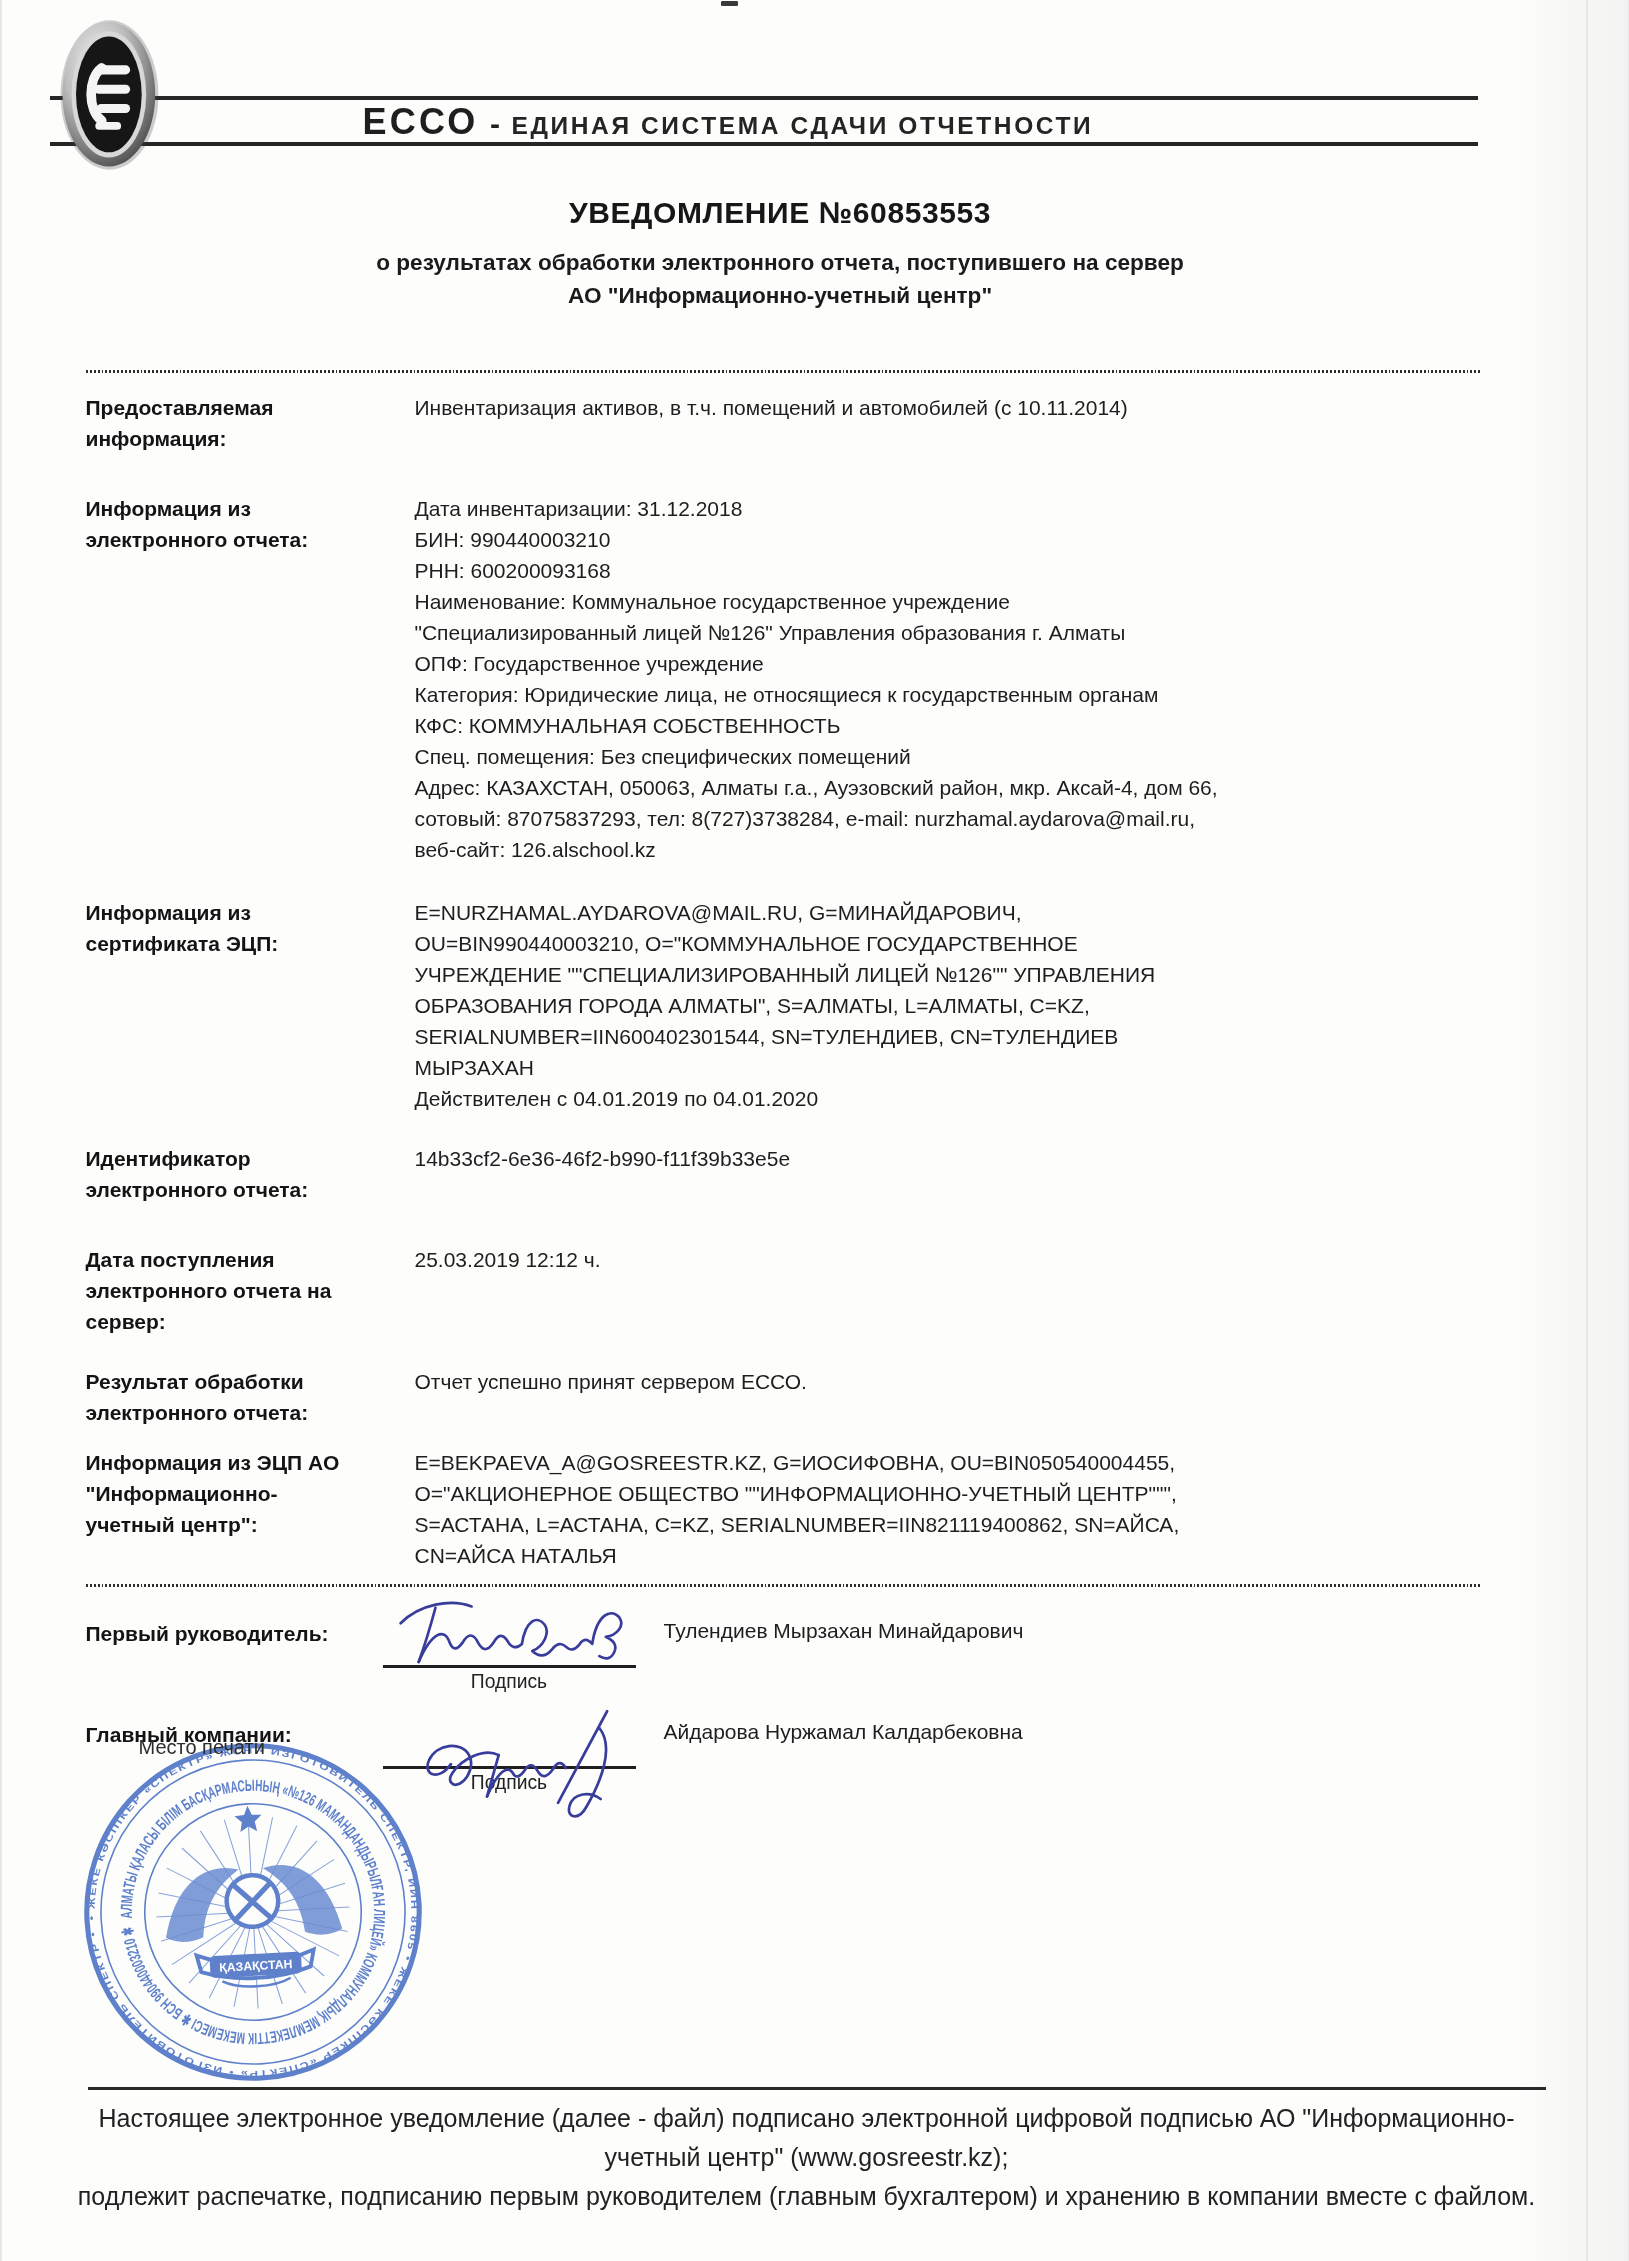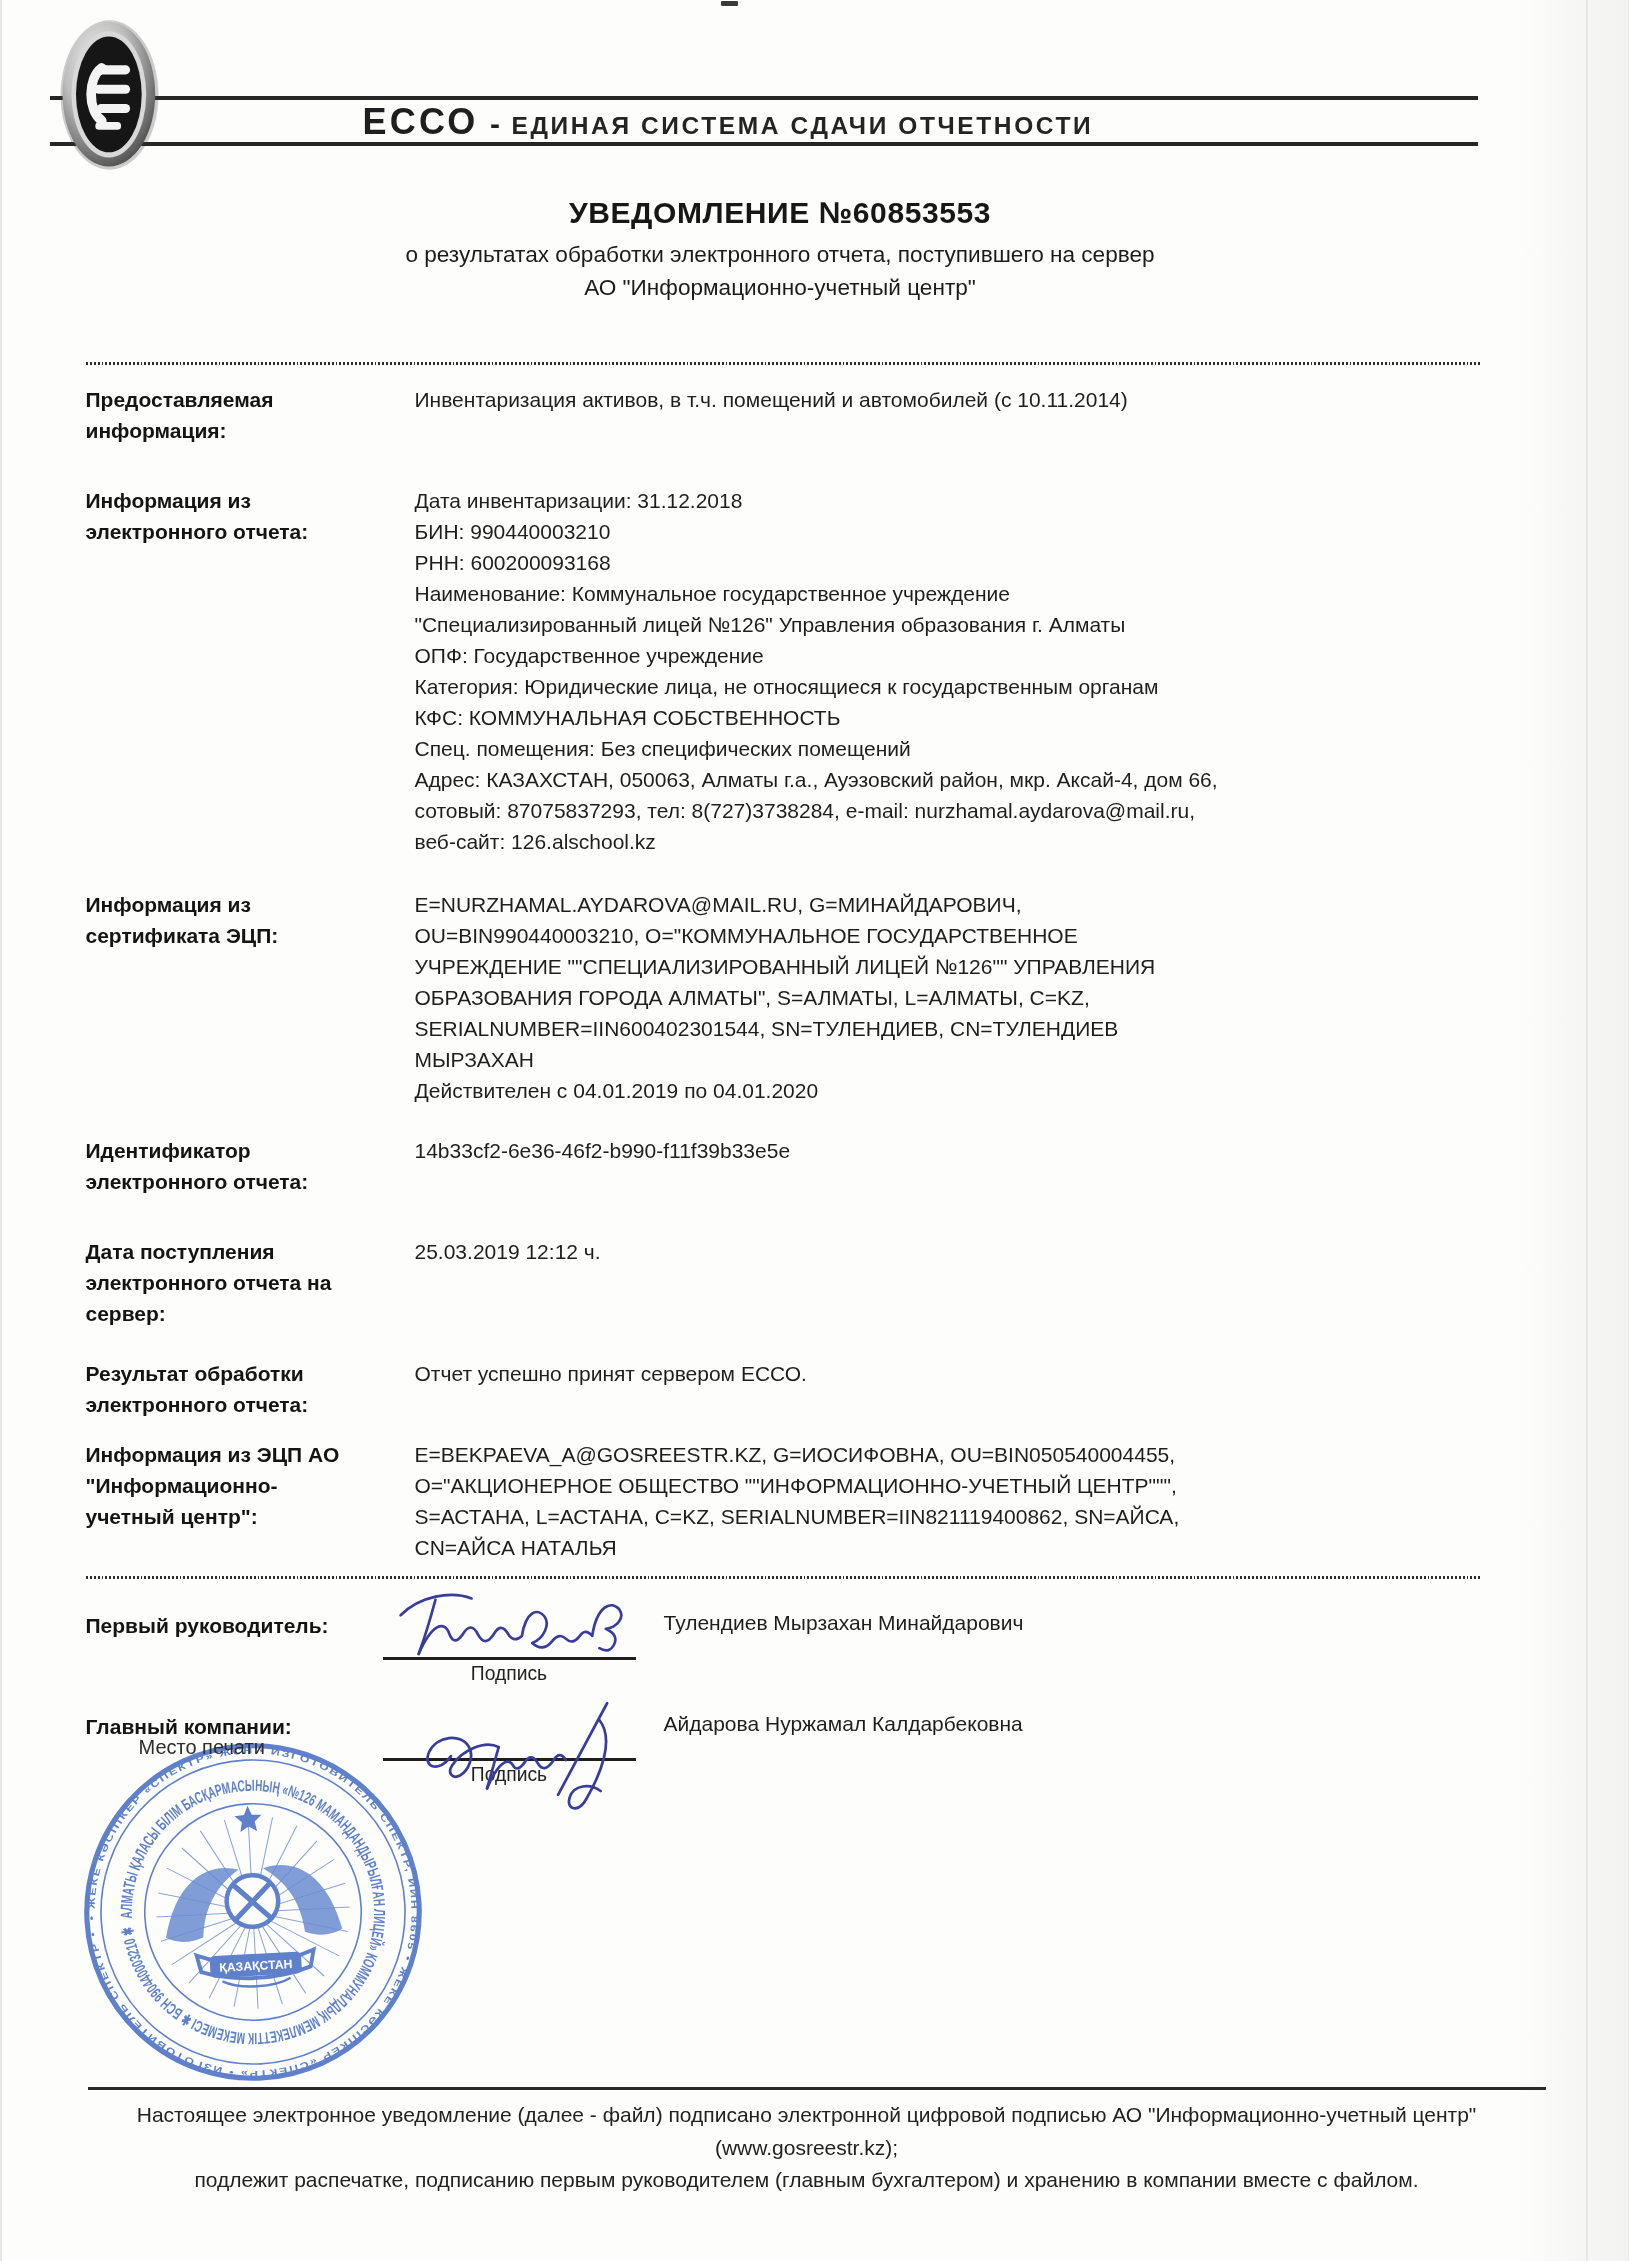--- a/index.html
+++ b/index.html
@@ -22,21 +22,21 @@
   .rule-top{top:96px;}
   .rule-bottom{top:142px;}
   .logo{position:absolute; left:57px; top:19.3px; width:101px; height:152px; z-index:3;}
   .brandline{position:absolute; left:361px; top:101px; white-space:nowrap; z-index:2;}
   .brand{font-size:36px; font-weight:bold; letter-spacing:3.2px; color:#1f1f1f;}
   .brand-dash{font-size:30px; font-weight:bold; margin:0 11.6px; color:#1f1f1f;}
   .tagline{font-size:24.5px; font-weight:bold; letter-spacing:2.6px; color:#242424;}
   
   .titleblock{margin:22px 153px 0 84px; text-align:center;}
   .doc-title{font-size:30px; font-weight:bold; letter-spacing:0.6px; color:#171717;}
-  .doc-sub{font-size:22.6px; font-weight:normal; margin-top:9px; line-height:1.45; color:#1b1b1b;}
+  .doc-sub{font-size:22.6px; font-weight:bold; margin-top:17px; line-height:1.45; color:#1b1b1b;}
   
   .dotted{
     height:3.2px; margin-left:84px; width:1394px;
     background:repeating-linear-gradient(90deg,#2e2e2e 0 1.9px, rgba(0,0,0,0) 1.9px 3.9px);
   }
   .dotted-top{margin-top:57px;}
   .dotted-bottom{margin-top:13px;}
   
   .info{margin:19.3px 84px 0 84px;}
   .row{display:flex; align-items:flex-start;}
@@ -50,21 +50,21 @@
   .sig-svg{position:absolute; left:6.4px; top:-23px; width:271px; height:97px; z-index:2;}
   .sig-svg.acct{top:-9px; height:123px;}
   .sigline{position:absolute; left:0; top:55px; width:253px; height:2.6px; background:#1f1f1f;}
   .sigcaption{position:absolute; left:0; top:61px; width:253px; text-align:center; font-size:19.3px; color:#222;}
   .signame{margin-left:23px; padding-top:9px; font-size:21px; color:#1e1e1e; white-space:nowrap;}
   
   .seal-note{position:absolute; left:137px; top:1736px; font-size:20px; color:#2c2c2c; z-index:3;}
   .stamp{position:absolute; left:79px; top:1740px; width:344px; height:344px; z-index:2; transform:rotate(-3deg); opacity:0.9;}
   
   .bottom-rule{position:absolute; left:86px; top:2087px; width:1458px; height:2.6px; background:#2a2a2a;}
-  .footer{position:absolute; left:54px; top:2099px; width:1502px; text-align:center; font-size:21px; line-height:1.55; color:#222;}
+  .footer{position:absolute; left:54px; top:2099px; width:1502px; text-align:center; font-size:25px; line-height:1.55; color:#222;}
 </style>
 </head>
 <body>
 
 <div class="page">
 
   <div class="scan-band"></div>
   <div class="scan-line"></div>
   <div class="scan-speck"></div>
 

